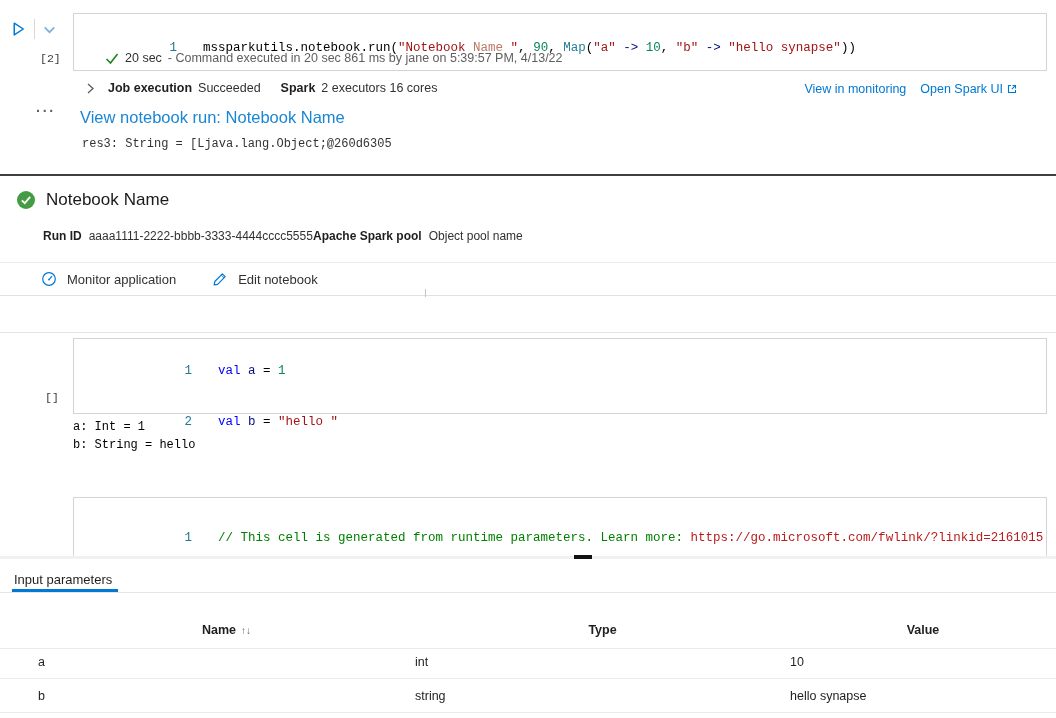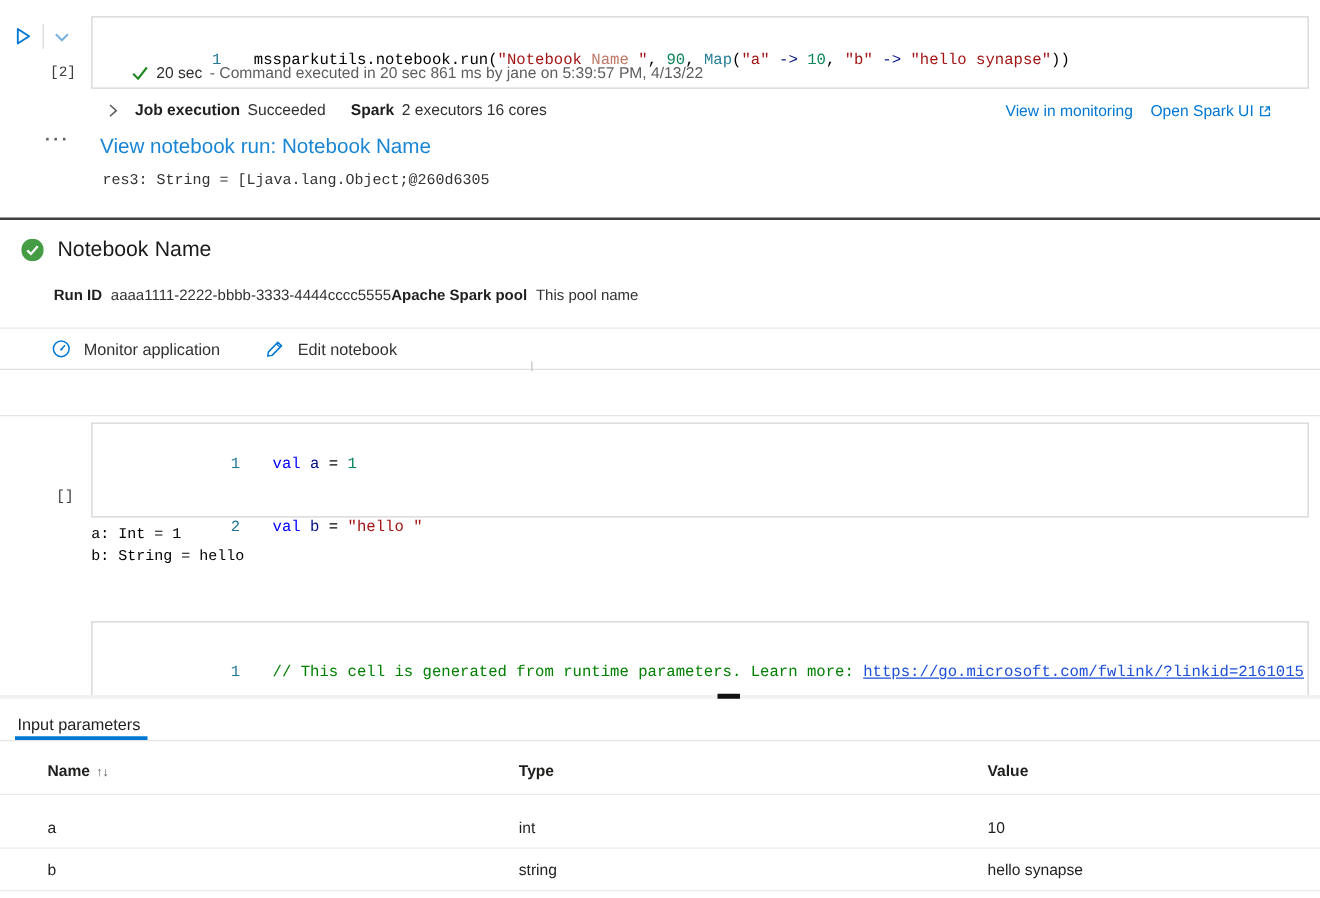--- a/index.html
+++ b/index.html
@@ -21,21 +21,21 @@
   .cell-status .dur { color:#323130; }
   .tok-plain { color:#000000; }
   .tok-keyword { color:#0000ff; }
   .tok-string { color:#a31515; }
   .tok-string-soft { color:#c07868; }
   .tok-number { color:#098658; }
   .tok-type { color:#267f99; }
   .tok-op { color:#001080; }
   .tok-var { color:#001080; }
   .tok-comment { color:#008000; }
-  .tok-comment-link { color:#1d4ed8; text-decoration:underline; }
+  .tok-comment-link { color:#b91c1c; }
 
   
   .job-bar { position:absolute; left:84px; top:81px; display:flex; align-items:center; font-size:12.5px; color:#323130; }
   .job-bar .expander { margin-right:12px; display:flex; align-items:center; }
   .job-bar b { font-weight:700; color:#201f1e; }
   .job-bar .gap-s { margin-left:6px; }
   .job-bar .gap-l { margin-left:20px; }
   .right-links { position:absolute; right:38px; top:82px; display:flex; align-items:center; gap:14px; font-size:12.5px; }
   .link { color:#0078d4; cursor:pointer; text-decoration:none; }
   .ext-wrap { display:flex; align-items:center; gap:3px; }
@@ -75,21 +75,21 @@
   .cell3 .lines { padding-top:15px; }
 
   
   .splitter-band { position:absolute; left:0; right:0; top:556px; height:3px; background:#f1f1f1; }
   .splitter-grip { position:absolute; left:574px; top:555px; width:18px; height:4px; background:#111; cursor:row-resize; }
 
   
   .params-tab { position:absolute; left:14px; top:572px; font-size:13px; color:#201f1e; cursor:pointer; }
   .tab-underline { position:absolute; left:12px; top:589px; width:106px; height:3px; background:#0078d4; }
   .tab-border { position:absolute; left:0; right:0; top:592px; height:1px; background:#e5e5e5; }
-  .p-table-head { position:absolute; left:0; right:0; top:599px; height:37px; display:grid; grid-template-columns:377px 375px 1fr; padding-left:38px; align-items:center; font-size:12.5px; font-weight:700; color:#201f1e; border-bottom:1px solid #edebe9; }
+  .p-table-head { position:absolute; left:0; right:0; top:612px; height:37px; display:grid; grid-template-columns:377px 375px 1fr; padding-left:38px; align-items:center; font-size:12.5px; font-weight:700; color:#201f1e; border-bottom:1px solid #edebe9;text-align:center; }
   .sort-icon { font-size:10px; color:#605e5c; margin-left:5px; font-weight:400; }
   .p-table-body { position:absolute; left:0; right:0; top:645px; }
   .t-row { display:grid; grid-template-columns:377px 375px 1fr; padding-left:38px; align-items:center; height:34px; font-size:12.5px; color:#201f1e; border-bottom:1px solid #edebe9; }
 
   svg { display:block; }
 </style>
 </head>
 <body>
 
 <div class="screen">
@@ -163,21 +163,21 @@
         </svg>
     </span>
     <span class="snap-title">
       <span class="t1">Notebook</span><span class="t2">Name</span>
     </span>
   </div>
   <div class="meta-run">
     <span class="meta-label">Run ID</span><span class="meta-value">aaaa1111-2222-bbbb-3333-4444cccc5555</span>
   </div>
   <div class="meta-pool">
-    <span class="meta-label">Apache Spark pool</span><span class="meta-value">This pool name</span>
+    <span class="meta-label">Apache Spark pool</span><span class="meta-value">Object pool name</span>
   </div>
 
   <div class="snap-toolbar">
     <span class="tool-btn">
       <span>
         <svg width="16" height="16" viewBox="0 0 16 16">
             <circle cx="8" cy="8" r="6.3" fill="none" stroke="#0078d4" stroke-width="1.2"></circle>
             <path d="M8 8.6 L11 5.2" fill="none" stroke="#0078d4" stroke-width="1.2"></path>
             <circle cx="8" cy="8.6" r="0.9" fill="#0078d4"></circle>
           </svg>

